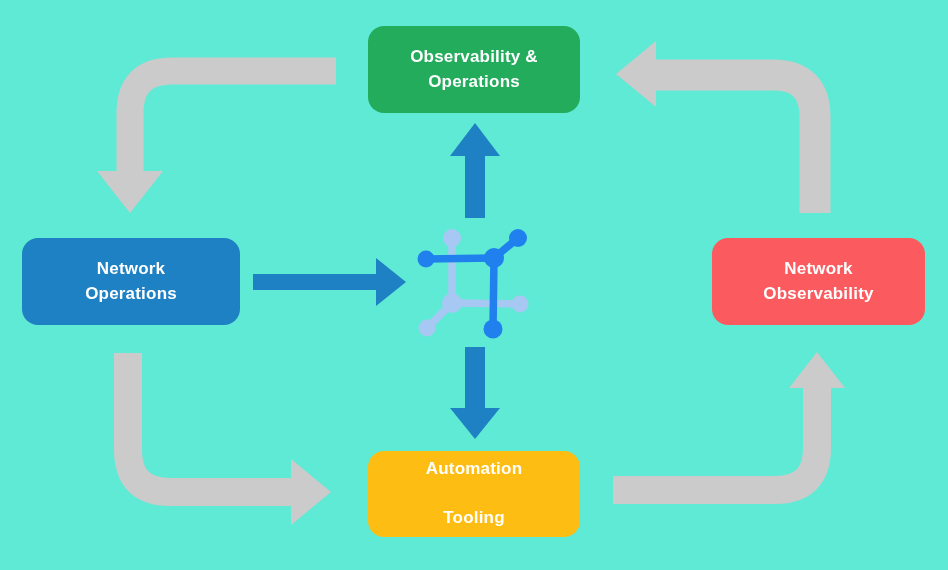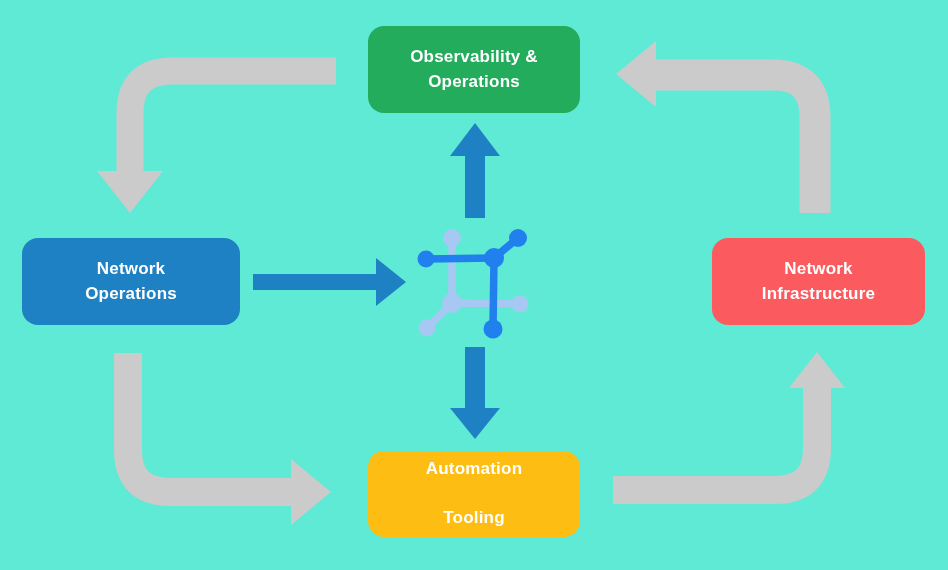--- a/index.html
+++ b/index.html
@@ -104,21 +104,21 @@
     <span>Operations</span>
   </div>
 
   <div class="node node-operations" style="background: rgb(30, 129, 195);">
     <span>Network</span>
     <span>Operations</span>
   </div>
 
   <div class="node node-infrastructure" style="background: rgb(251, 90, 94);">
     <span>Network</span>
-    <span>Infrastructure</span>
+    <span>Observability</span>
   </div>
 
   <div class="node node-tooling" style="background: rgb(254, 189, 19);">
     <span>Automation</span>
     <span>Tooling</span>
   </div>
 
 </div>
 
 </body></html>

